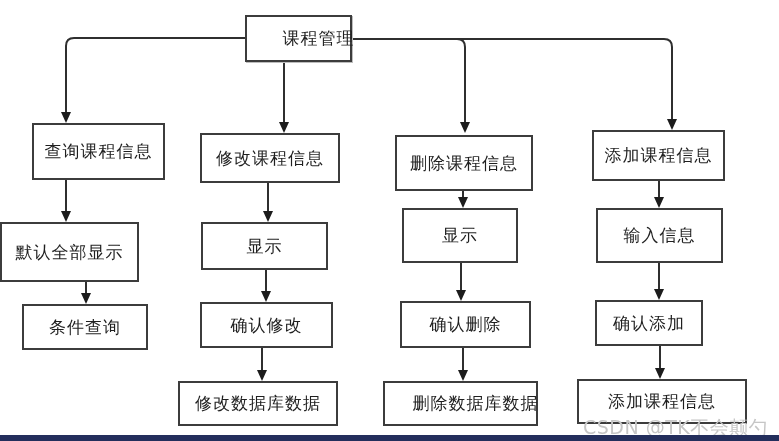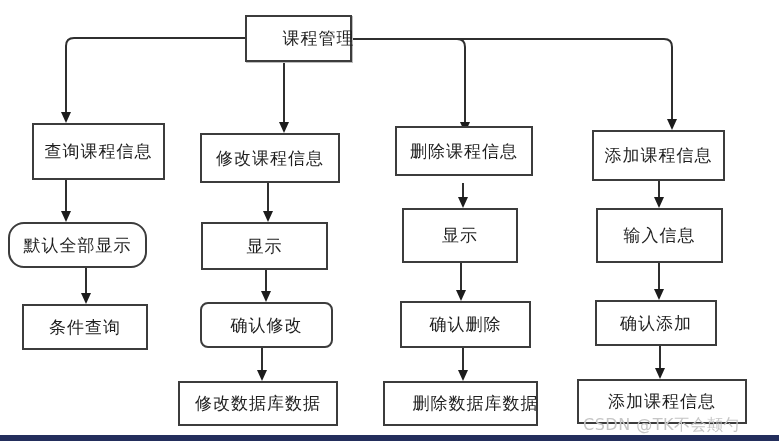--- a/index.html
+++ b/index.html
@@ -17,21 +17,21 @@
     font-size:17px;letter-spacing:1px;color:#1f1f1f;
     white-space:nowrap;
     z-index:2;
   }
   .root{box-shadow:1px 1px 0 #bdbdbd;padding-left:40px;}
   svg.connectors{position:absolute;left:0;top:0;z-index:1;}
   svg.connectors path{fill:none;stroke:#2f2f2f;stroke-width:2;}
   svg.connectors polygon{fill:#1c1c1c;stroke:none;}
   .watermark{
     position:absolute;left:583px;top:415px;width:196px;
-    font-size:16px;color:#c6c6c6;letter-spacing:0.5px;
+    font-size:19px;color:#c6c6c6;letter-spacing:0.5px;
     z-index:3;white-space:nowrap;
   }
   .bottom-bar{
     position:absolute;left:0;top:435px;width:779px;height:6px;
     background:#232e5c;z-index:4;
   }
 </style>
 </head>
 <body>
 
@@ -72,33 +72,33 @@
   <polygon points="659,208 654,197 664,197"></polygon>
   <path d="M659,263 V289"></path>
   <polygon points="659,300 654,289 664,289"></polygon>
   <path d="M660,346 V368"></path>
   <polygon points="660,379 655,368 665,368"></polygon>
 </svg>
 
 <div class="node root" style="left:245px;top:15px;width:107px;height:47px;">课程管理</div>
 
 <div class="node" style="left:0px;top:123px;width:133px;height:57px;margin-left:32px;">查询课程信息</div>
-<div class="node" style="left:8px;top:222px;width:139px;height:46px;border-radius:16px;">默认全部显示</div>
+<div class="node" style="left:0;top:222px;width:139px;height:60px;">默认全部显示</div>
 <div class="node" style="left:22px;top:304px;width:126px;height:46px;">条件查询</div>
 
 <div class="node" style="left:200px;top:133px;width:140px;height:50px;font-family:Liberation Serif, serif;">修改课程信息</div>
 <div class="node" style="left:201px;top:222px;width:127px;height:48px;">显示</div>
-<div class="node" style="left:200px;top:302px;width:133px;height:46px;border-radius:8px;">确认修改</div>
+<div class="node" style="left:200px;top:302px;width:133px;height:46px;">确认修改</div>
 <div class="node" style="left:178px;top:381px;width:160px;height:45px;">修改数据库数据</div>
 
-<div class="node" style="left:395px;top:126px;width:138px;height:50px;">删除课程信息</div>
+<div class="node" style="left:395px;top:135px;width:138px;height:56px;">删除课程信息</div>
 <div class="node" style="left:402px;top:208px;width:116px;height:55px;">显示</div>
 <div class="node" style="left:400px;top:301px;width:131px;height:47px;">确认删除</div>
 <div class="node" style="left:383px;top:381px;width:155px;height:45px;padding-left:30px;">删除数据库数据</div>
 
 <div class="node" style="left:592px;top:130px;width:133px;height:51px;">添加课程信息</div>
 <div class="node" style="left:596px;top:208px;width:127px;height:55px;">输入信息</div>
-<div class="node" style="left:595px;top:300px;width:122px;height:46px;">确认添加</div>
+<div class="node" style="left:595px;top:300px;width:108px;height:46px;">确认添加</div>
 <div class="node" style="left:577px;top:379px;width:170px;height:45px;">添加课程信息</div>
 
 <div class="watermark">CSDN @TK不会颠勺</div>
 
 <div class="bottom-bar"></div>
 
 </body></html>

